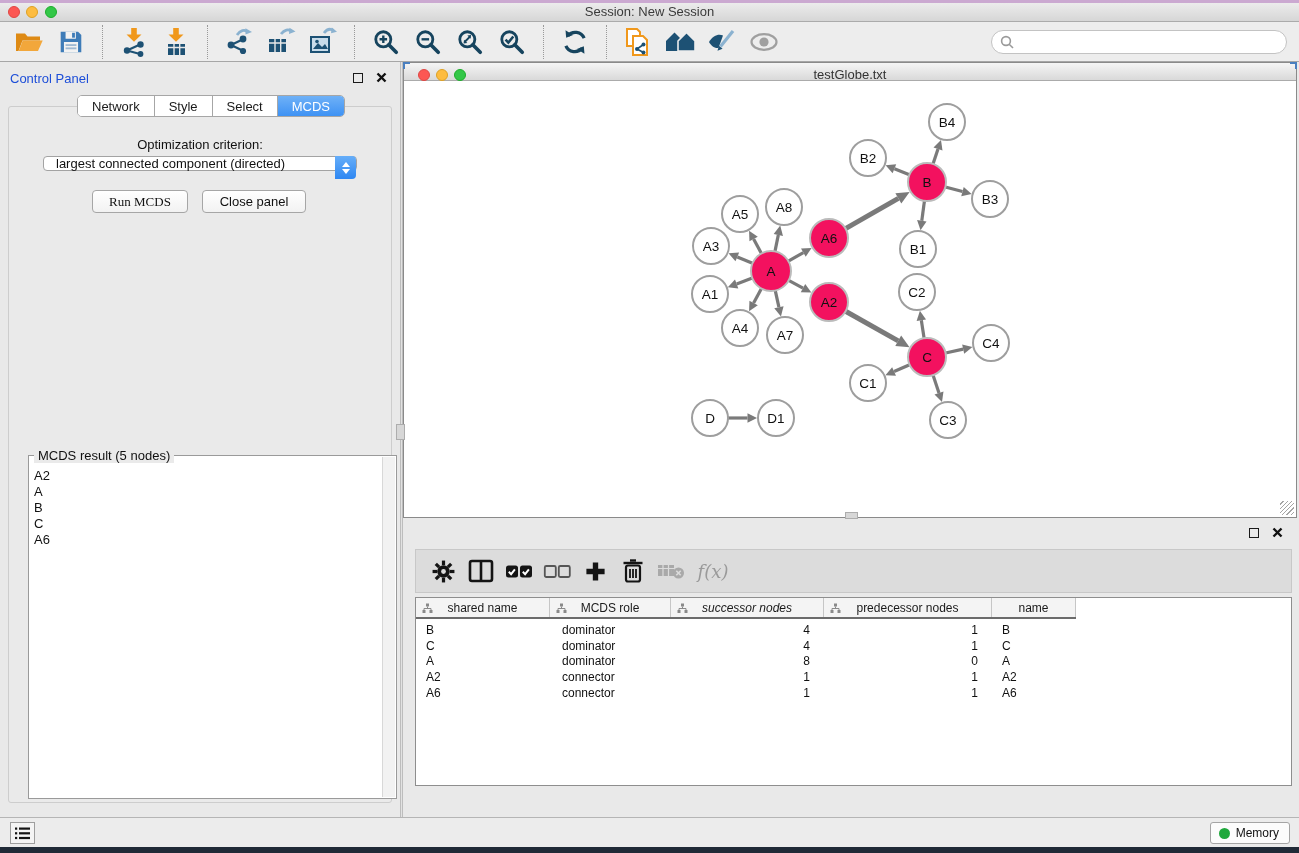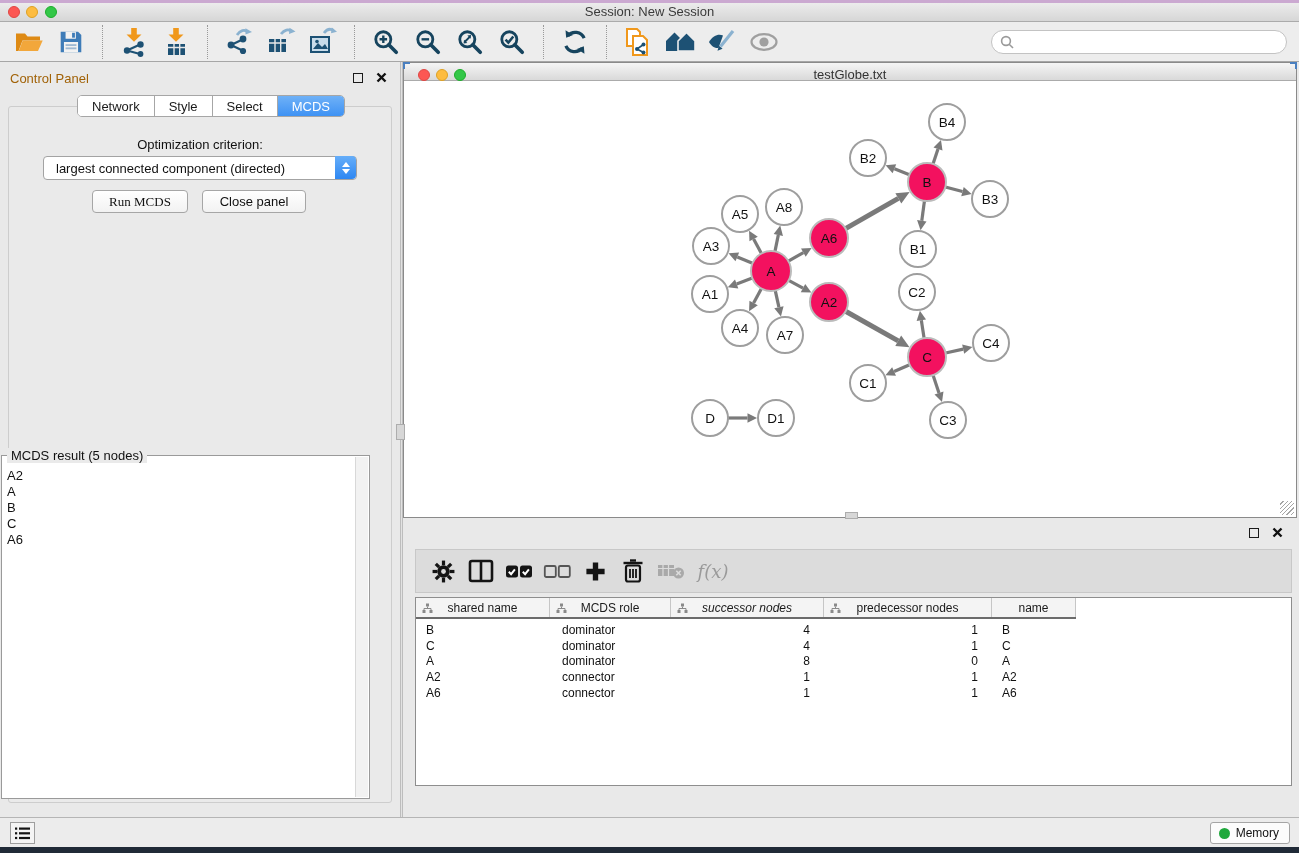--- a/index.html
+++ b/index.html
@@ -23,46 +23,46 @@
   .tb-icon { width:32px; height:34px; margin:0 5px; display:flex; align-items:center; justify-content:center; }
   .tb-sep  { height:34px; border-left:1px dotted #999; margin:0 10px; }
   .search-wrap { position:absolute; right:12px; top:8px; width:296px; height:24px; }
   .search-wrap input { width:100%; height:100%; border:1px solid #C3C3C3; border-radius:12px;
                        padding-left:28px; font-size:13px; background:#fff; outline:none;
                        font-family:"Liberation Sans",sans-serif; }
   .search-wrap .mag { position:absolute; left:9px; top:5px; }
 
   
   .control-panel { position:absolute; left:0; top:62px; width:400px; height:755px; background:#E9E9E9; }
-  .panel-title { position:absolute; left:10px; top:9px; font-size:13px; color:#a16207; }
+  .panel-title { position:absolute; left:10px; top:9px; font-size:13px; color:#1d4ed8; }
   .win-btns { position:absolute; right:13px; top:10px; display:flex; gap:13px; align-items:center; }
   .float-ic { width:10px; height:10px; border:1.5px solid #1a1a1a; display:inline-block; }
   .cp-body { position:absolute; left:8px; right:8px; top:44px; bottom:14px; background:#EAEAEA;
              border:1px solid #CDCDCD; border-radius:3px; }
   .seg-tabs { position:absolute; left:77px; top:33px; display:flex; border:1px solid #A6A6A6;
               border-radius:5px; overflow:hidden; background:#fff; z-index:3; height:22px; }
   .ptab { padding:2px 14px; font-size:13px; line-height:17px; color:#1a1a1a; background:#fff;
           border-left:1px solid #A6A6A6; }
   .ptab:first-child { border-left:none; }
   .ptab.sel { background:linear-gradient(#6FB1F7,#3E92F4); color:#fff; }
   .opt-label { position:absolute; left:0; width:100%; top:75px; text-align:center; font-size:13px; color:#111; }
-  .dropdown { position:absolute; left:43px; top:94px; width:314px; height:24px; background:#fff;
+  .dropdown { position:absolute; left:43px; top:94px; width:314px; height:15px; background:#fff;
               border:1px solid #A3A3A3; border-radius:4px; font-size:13px; color:#111;
               display:flex; align-items:center; padding-left:12px; }
   .dd-step { position:absolute; right:0; top:-1px; width:21px; height:23px; border-radius:0 4px 4px 0;
              background:linear-gradient(#66AEF9,#2E87F2); display:flex; flex-direction:column;
              align-items:center; justify-content:center; gap:2px; }
   .dd-step .up   { width:0; height:0; border-left:4px solid transparent; border-right:4px solid transparent; border-bottom:5px solid #fff; }
   .dd-step .down { width:0; height:0; border-left:4px solid transparent; border-right:4px solid transparent; border-top:5px solid #fff; }
   .cp-btn { position:absolute; top:128px; height:23px; background:linear-gradient(#FFFFFF,#F2F2F2);
             border:1px solid #A6A6A6; border-radius:4px; font-size:13px; color:#111;
             display:flex; align-items:center; justify-content:center; }
   .cp-btn.run   { left:92px;  width:96px;font-family:Liberation Serif, serif; }
   .cp-btn.close { left:202px; width:104px; }
-  .group-box { position:absolute; left:1px; top:393px; width:369px; height:344px;
+  .group-box { position:absolute; left:28px; top:393px; width:369px; height:344px;
                border:1px solid #9A9A9A; background:#fff; }
   .group-box legend.glabel { position:absolute; top:-8px; left:5px; background:#EAEAEA; padding:0 4px;
                font-size:13px; color:#111; }
   .mcds-list { position:absolute; left:1px; top:1px; right:14px; bottom:1px; padding:11px 0 0 4px;
                font-size:13px; color:#111; overflow:hidden; }
   .mcds-list .mcds-item { line-height:16px; }
   .mcds-scroll { position:absolute; right:1px; top:1px; bottom:1px; width:13px; background:#F2F2F2;
                  border-left:1px solid #D8D8D8; }
 
   

